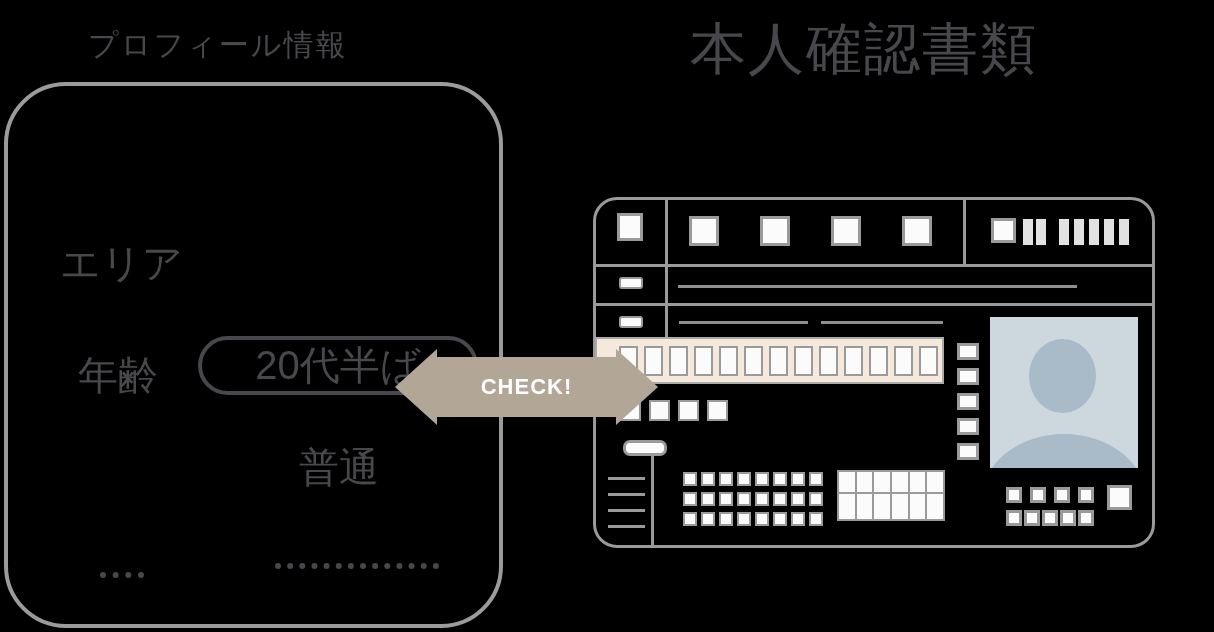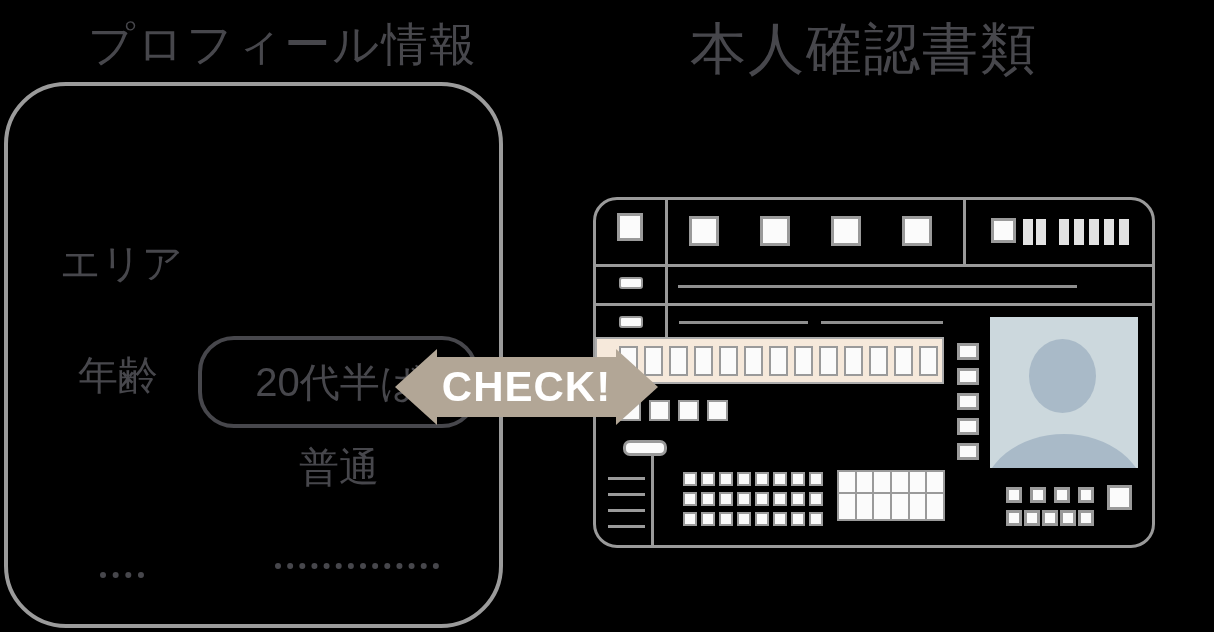--- a/index.html
+++ b/index.html
@@ -6,44 +6,44 @@
     --background:#000; --panel_border:#9b9b9b; --text:#47474c; --arrow_fill:#b2a696;
     --arrow_text:#fff; --card_line:#9a9a9a; --field_fill:#fbfbfb; --highlight_band:#f6e9db;
     --band_border:#ababab; --photo_bg:#ccd8dd; --photo_silhouette:#a9bac8; --bar_fill:#e2e2e2;
   }
   *{margin:0;padding:0;box-sizing:border-box;}
   html,body{width:1214px;height:632px;background:var(--background);overflow:hidden;
     font-family:"Liberation Sans","DejaVu Sans",sans-serif;}
   .abs{position:absolute;}
   
   .title{color:var(--text);letter-spacing:2px;white-space:nowrap;}
-  #title-left{left:88px;top:14px;font-size:46px;}
+  #title-left{left:88px;top:25px;font-size:30px;}
   #title-right{left:690px;top:12px;font-size:56px;}
   #profile-box{left:4px;top:82px;width:499px;height:546px;border:4px solid var(--panel_border);
     border-radius:62px;}
   .f-label,.f-value{position:absolute;color:var(--text);font-size:40px;white-space:nowrap;}
   #row1-label{left:52px;top:150px;} #row1-value{left:291px;top:150px;}
   #row2-label{left:70px;top:262px;}
-  #age-oval{left:190px;top:250px;width:280px;height:92px;border:4px solid var(--text);
+  #age-oval{left:190px;top:250px;width:280px;height:59px;border:4px solid var(--text);
     border-radius:36px;display:flex;align-items:center;justify-content:center;text-decoration:underline;}
   #age-oval span{color:var(--text);font-size:40px;white-space:nowrap;}
   #row3-label{left:70px;top:364px;} #row3-value{left:291px;top:354px;}
   .dots{border-top:6px dotted var(--text);height:0;}
   #dots1-left{left:92px;top:486px;width:44px;} #dots1-right{left:267px;top:477px;width:164px;}
   
   #check-arrow{left:395px;top:349px;width:263px;height:76px;z-index:10;}
   #check-arrow .head-l{position:absolute;left:0;top:0;width:0;height:0;
     border-top:38px solid transparent;border-bottom:38px solid transparent;
     border-right:42px solid var(--arrow_fill);}
   #check-arrow .head-r{position:absolute;right:0;top:0;width:0;height:0;
     border-top:38px solid transparent;border-bottom:38px solid transparent;
     border-left:42px solid var(--arrow_fill);}
   #check-arrow .bodyband{position:absolute;left:40px;right:40px;top:8px;bottom:8px;
     background:var(--arrow_fill);display:flex;align-items:center;justify-content:center;}
-  #check-arrow .bodyband span{color:var(--arrow_text);font-size:42px;font-weight:bold;
+  #check-arrow .bodyband span{color:var(--arrow_text);font-size:22px;font-weight:bold;
     letter-spacing:1px;}
   
   #id-card{left:593px;top:197px;width:562px;height:351px;border:3px solid var(--card_line);
     border-radius:24px;}
   .ln{position:absolute;background:var(--card_line);}
   .sq{background:var(--field_fill);border:3px solid var(--card_line);}
   .sq2{background:var(--field_fill);border:2px solid var(--card_line);}
   #vline-a{left:69px;top:0;width:3px;height:143px;}
   #vline-b{left:367px;top:0;width:3px;height:66px;}
   #hline-1{left:0;top:64px;width:100%;height:3px;}

